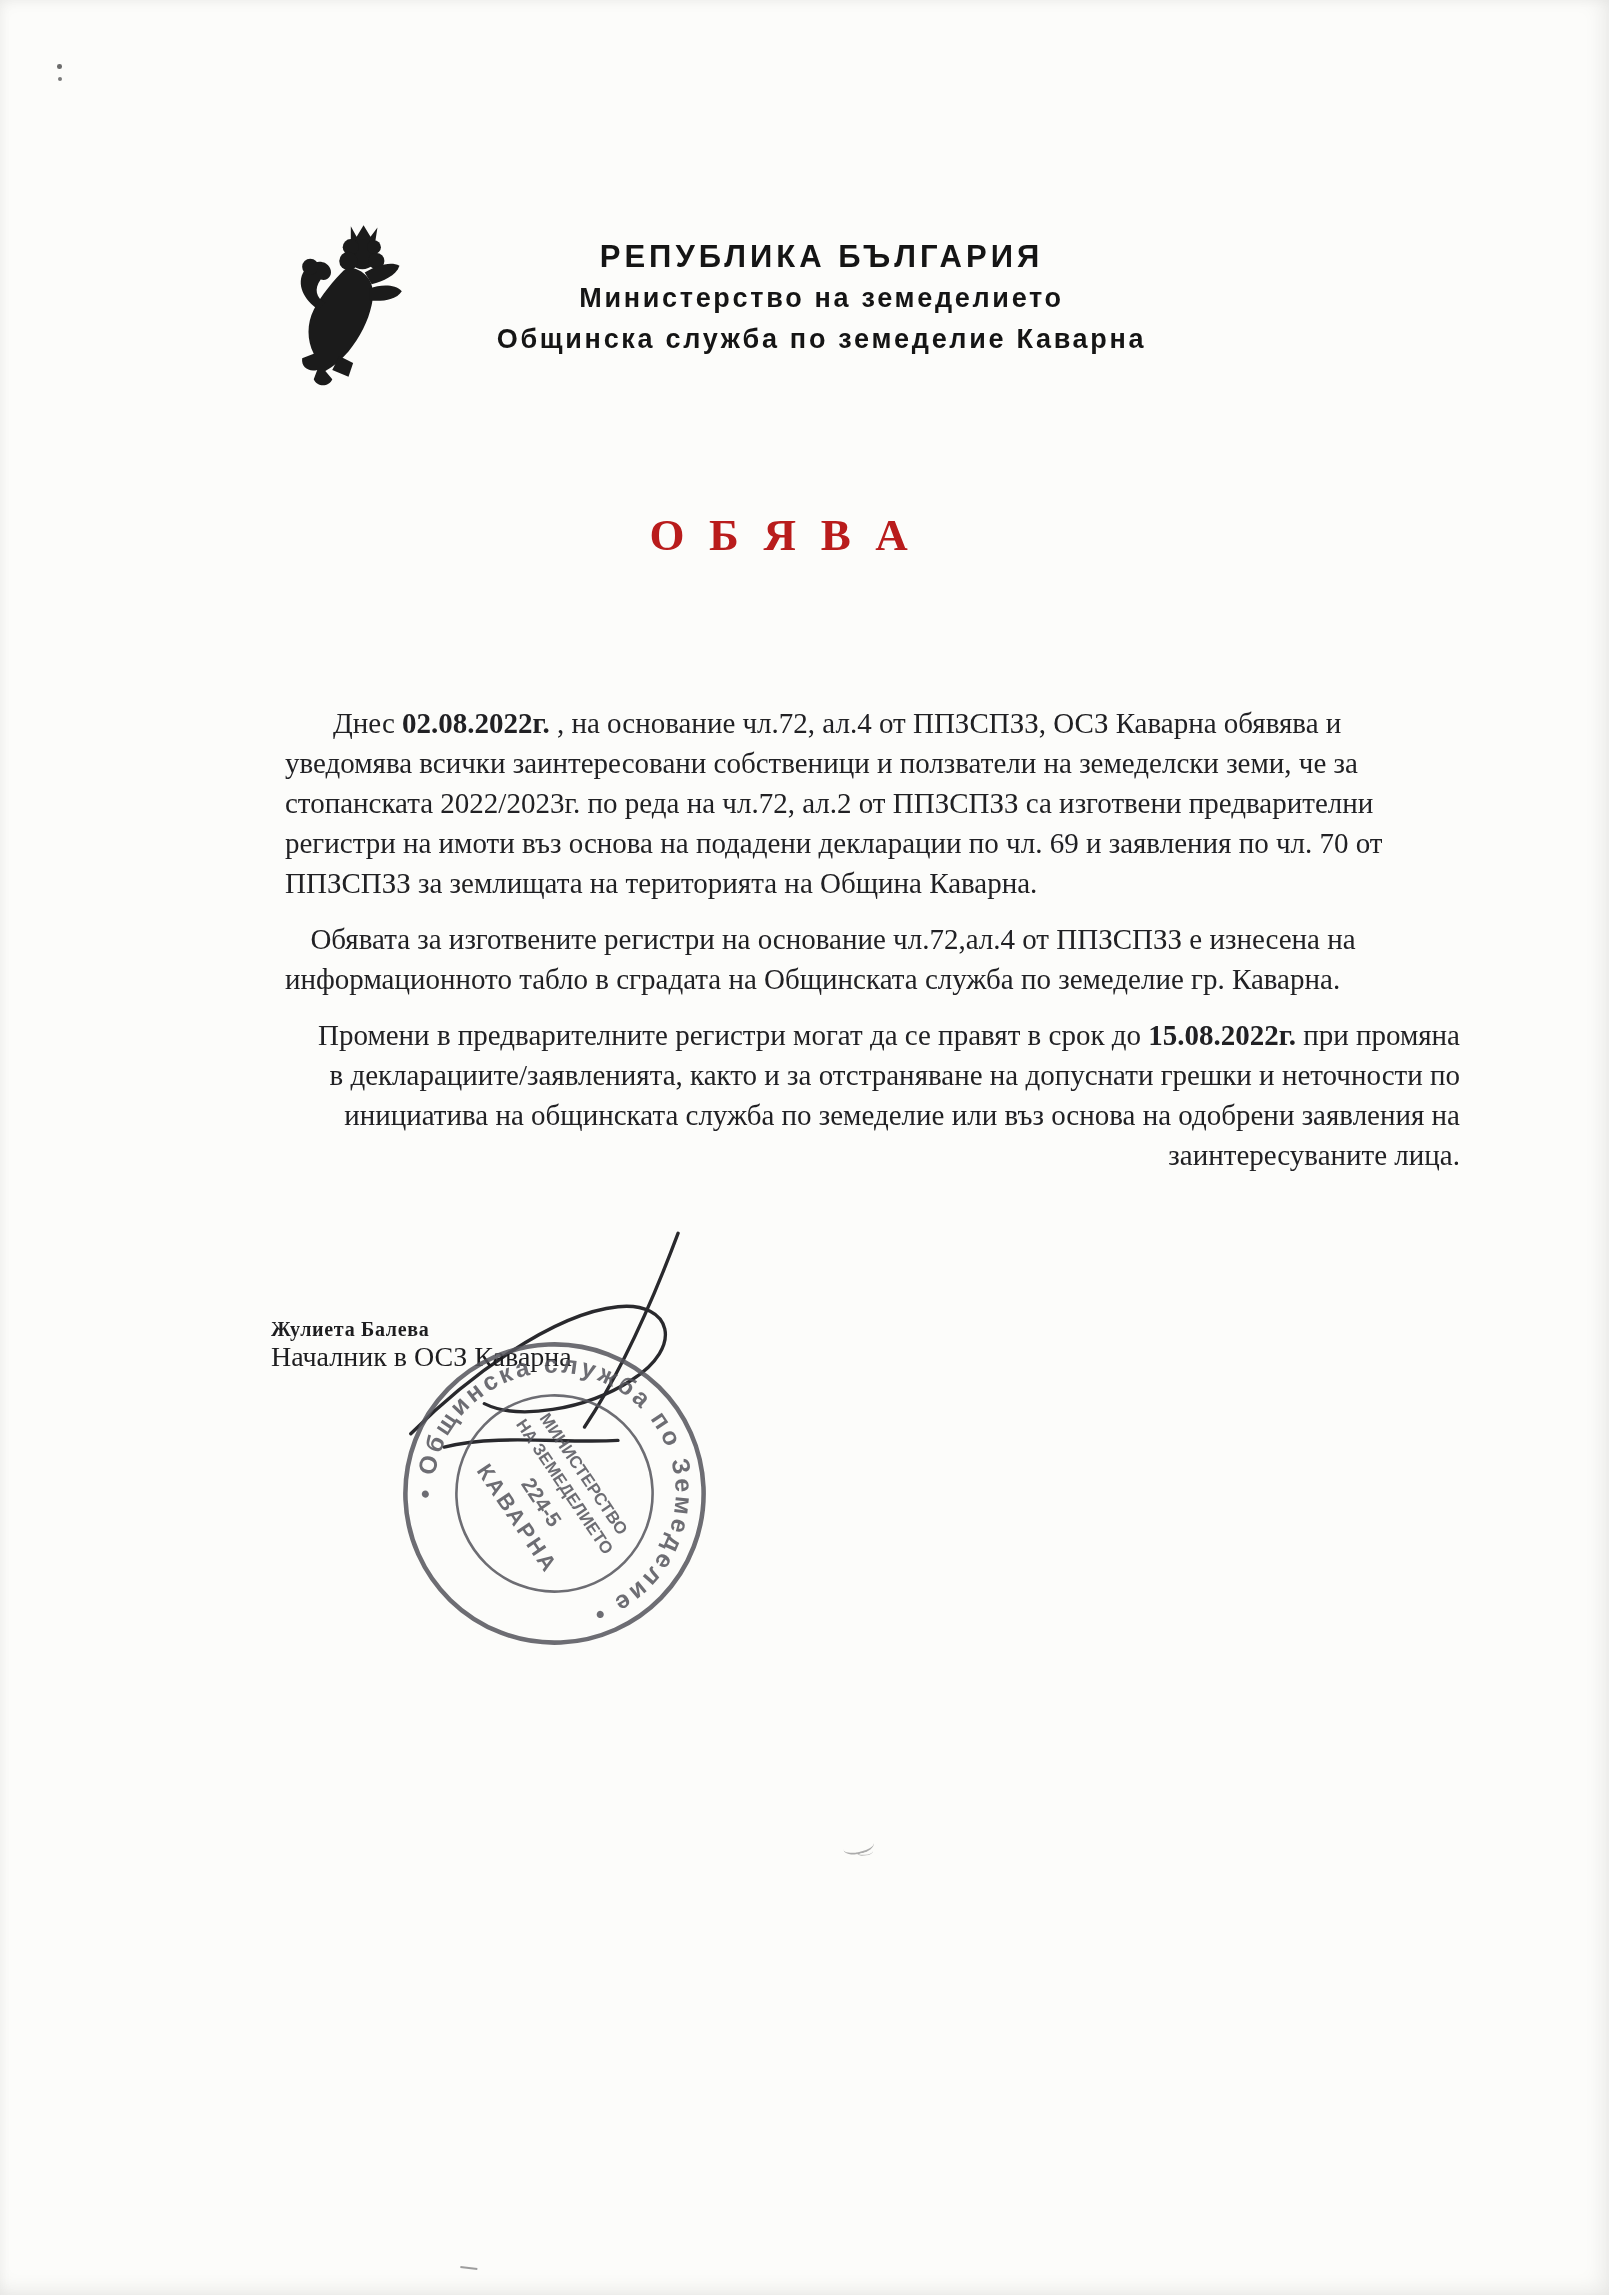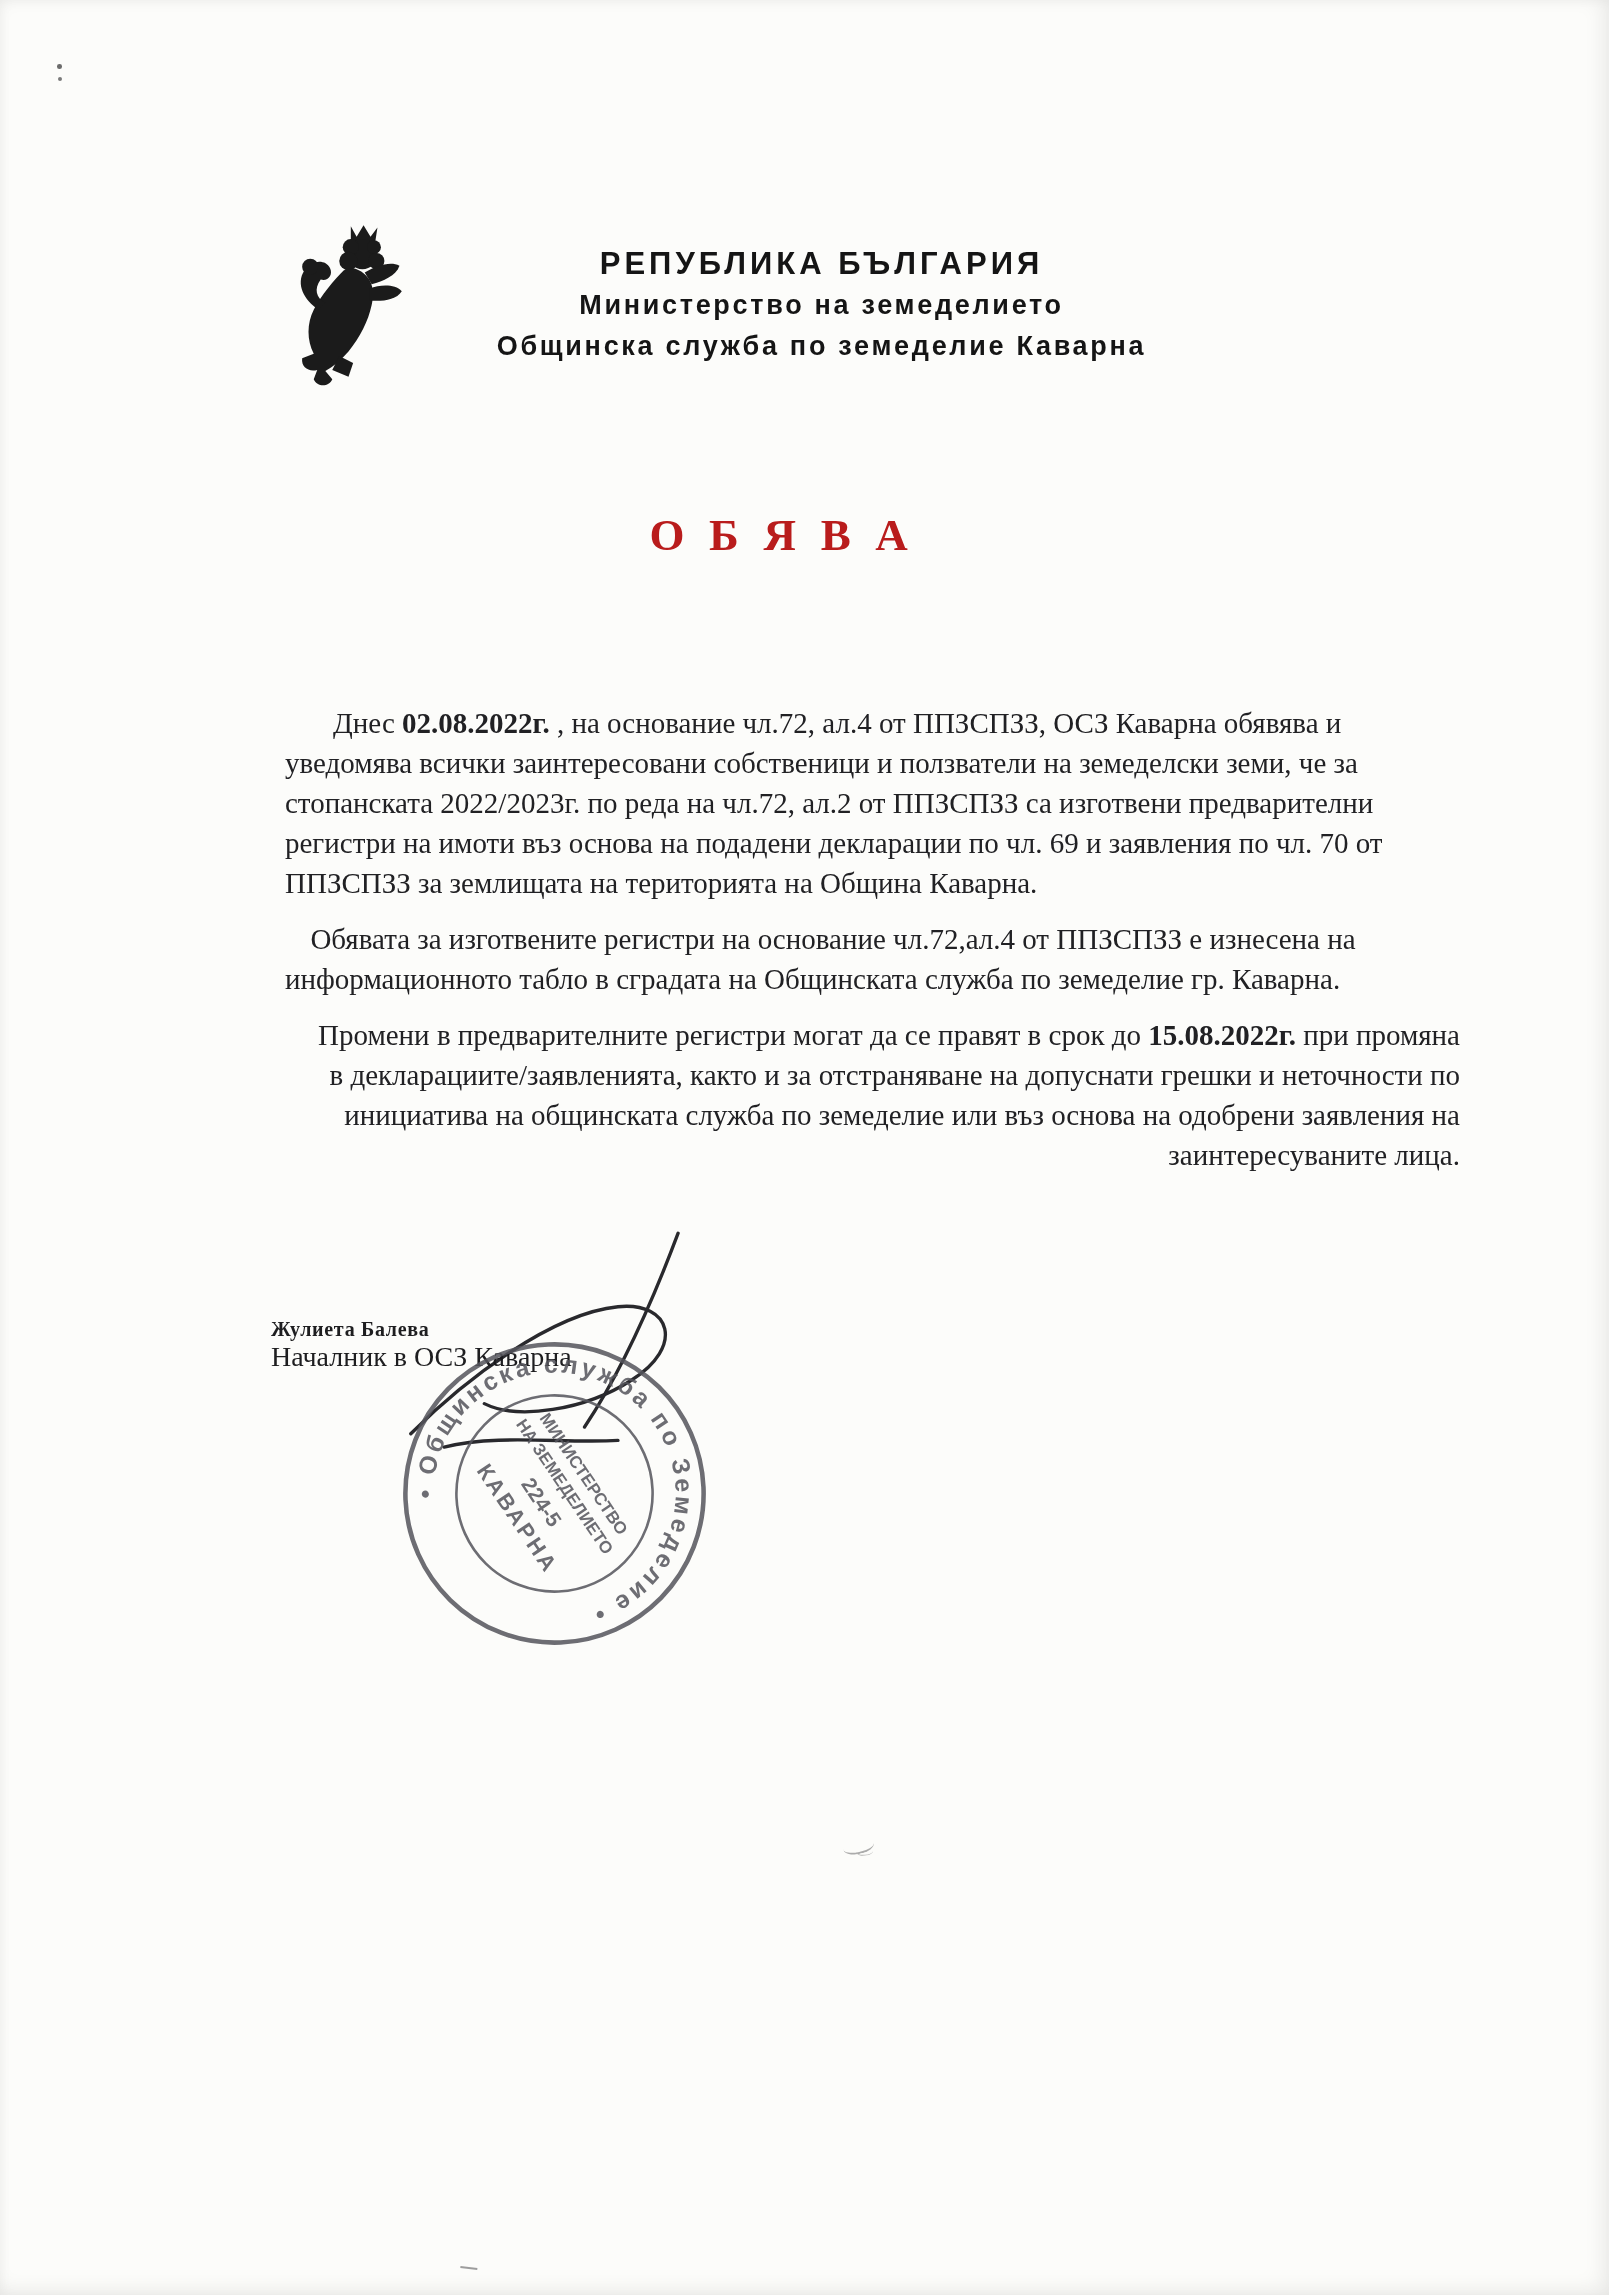--- a/index.html
+++ b/index.html
@@ -7,21 +7,21 @@
   .page{
     position:relative;width:1610px;height:2295px;overflow:hidden;
     background:#fcfcfa;
     box-shadow:inset -6.7px -4px 20px rgba(0,0,0,0.08), inset 2.7px 1.3px 10.7px rgba(0,0,0,0.03);
   }
   
   .coat{position:absolute;left:279px;top:219px;width:139px;height:186px;}
   .letterhead-lines{
     position:absolute;left:374px;top:235px;width:895px;
     text-align:center;color:#151515;
-    font-family:"Liberation Sans",sans-serif;font-weight:700;margin-top:7px;
+    font-family:"Liberation Sans",sans-serif;font-weight:700;
   }
   .lh-country{font-size:31px;letter-spacing:4px;line-height:43px;}
   .lh-ministry,.lh-directorate,.lh-office{font-size:27px;letter-spacing:2.7px;line-height:41px;}
   
   .doc-title{
     position:absolute;left:0;top:509px;width:1564px;text-align:center;
     font-family:"Liberation Serif",serif;font-weight:700;
     font-size:45px;letter-spacing:6.7px;color:#b91c1c;
   }
   

